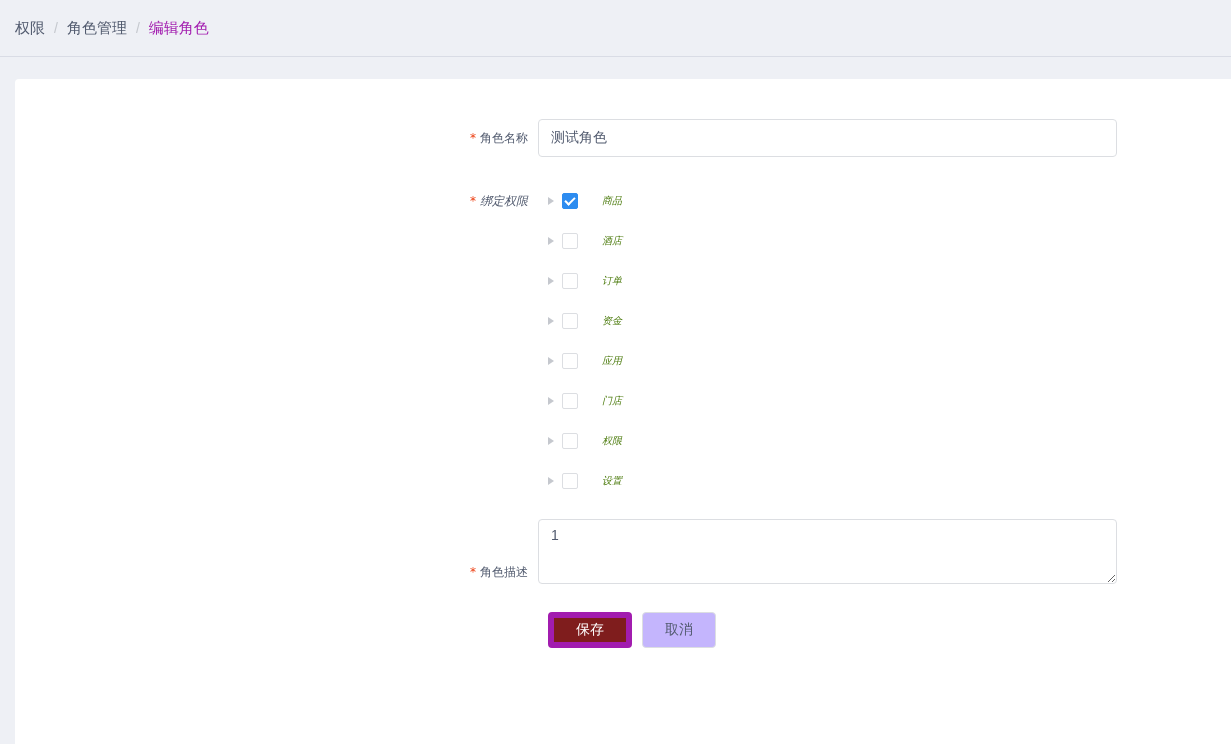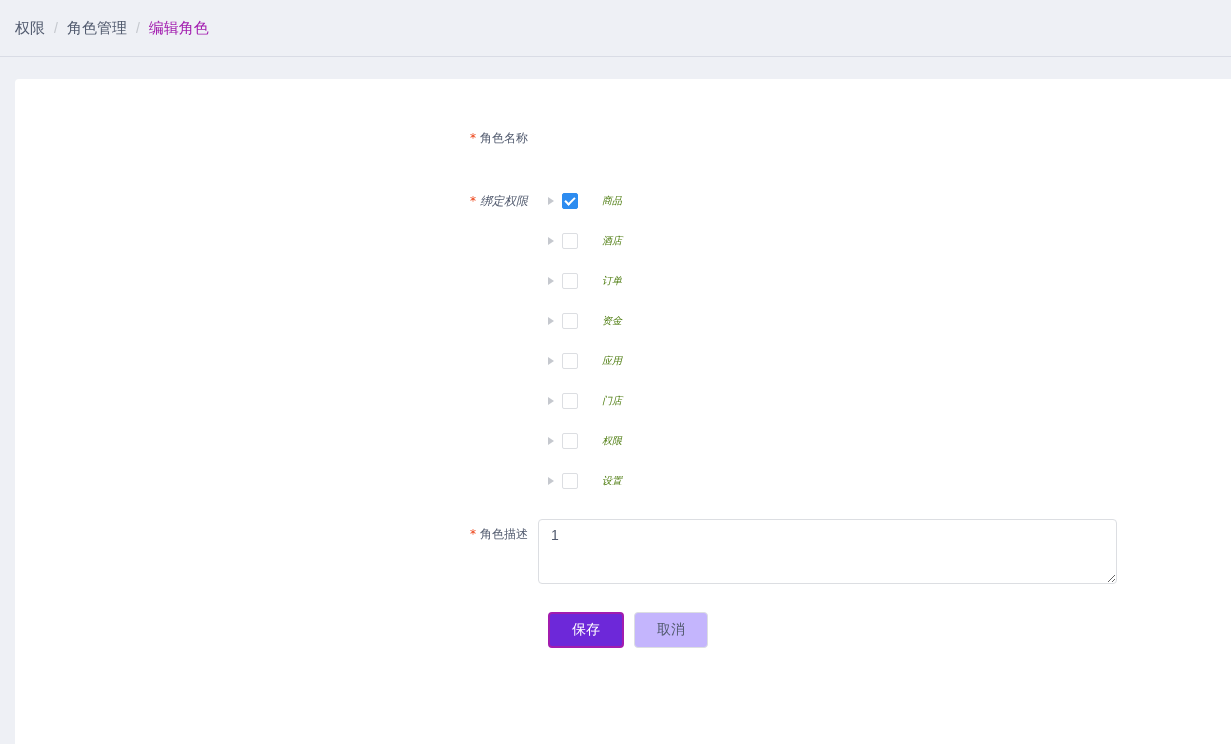--- a/index.html
+++ b/index.html
@@ -33,21 +33,21 @@
   .form-item { display:flex; }
   .form-label {
     width:523px; flex:0 0 523px;
     text-align:right; padding-right:10px;
     font-size:12px; color:#515a6e;
     white-space:nowrap;
   }
   .req { color:#ed4014; margin-right:4px; font-family:"DejaVu Sans", sans-serif; }
   .lh-input { line-height:38px; }
   .lh-tree  { line-height:40px; }
-  .lh-area  { line-height:30px; }
+  .lh-area  { line-height:30px;margin-top:38px; }
   .mb-24 { margin-bottom:24px; }
   .mb-18 { margin-bottom:18px;font-style:italic; }
   
   .text-input {
     width:579px; height:38px;
     border:1px solid #dcdee2; border-radius:4px;
     padding:0 12px; font-size:14px; color:#515a6e;
     outline:none; background:#fff;
     font-family:"Liberation Sans", sans-serif;
   }
@@ -82,41 +82,44 @@
     transform:rotate(45deg);
   }
   .tree-label { margin-left:24px; font-size:10px; color:#4d7c0f; cursor:pointer; }
   
   .btn-row { padding-left:533px; display:flex; align-items:center; }
   .btn {
     height:36px; padding:0 22px;
     font-size:14px; border-radius:4px; cursor:pointer;
     font-family:"Liberation Sans", sans-serif;
   }
-  .btn-primary { background:#6d28d9; border:2px solid #a21caf; color:#ffffff; }
+  .btn-primary { background:#7f1d1d; border:6px solid #a21caf; color:#ffffff; }
   .btn-default { background:#c4b5fd; border:1px solid #dcdee2; color:#515a6e; margin-left:10px; }
 </style>
 </head>
 <body>
 
 <header class="topbar">
   <nav class="breadcrumb">
     <span class="crumb">权限</span>
     <span class="crumb-sep">/</span>
     <span class="crumb">角色管理</span>
     <span class="crumb-sep">/</span>
     <span class="crumb-current">编辑角色</span>
   </nav>
 </header>
 
 <main class="card">
   <form class="form">
 
     <div class="form-item mb-24">
       <label class="form-label lh-input"><span class="req">*</span><span>角色名称</span></label>
+      <div>
+        <input class="text-input" type="text" value="测试角色" style="">
+      </div>
     </div>
 
     <div class="form-item mb-18">
       <label class="form-label lh-tree"><span class="req">*</span><span>绑定权限</span></label>
       <div class="tree">
         <div class="tree-row">
           <span class="tree-arrow"></span>
           <span class="checkbox checked"></span>
           <span class="tree-label">商品</span>
         </div>

